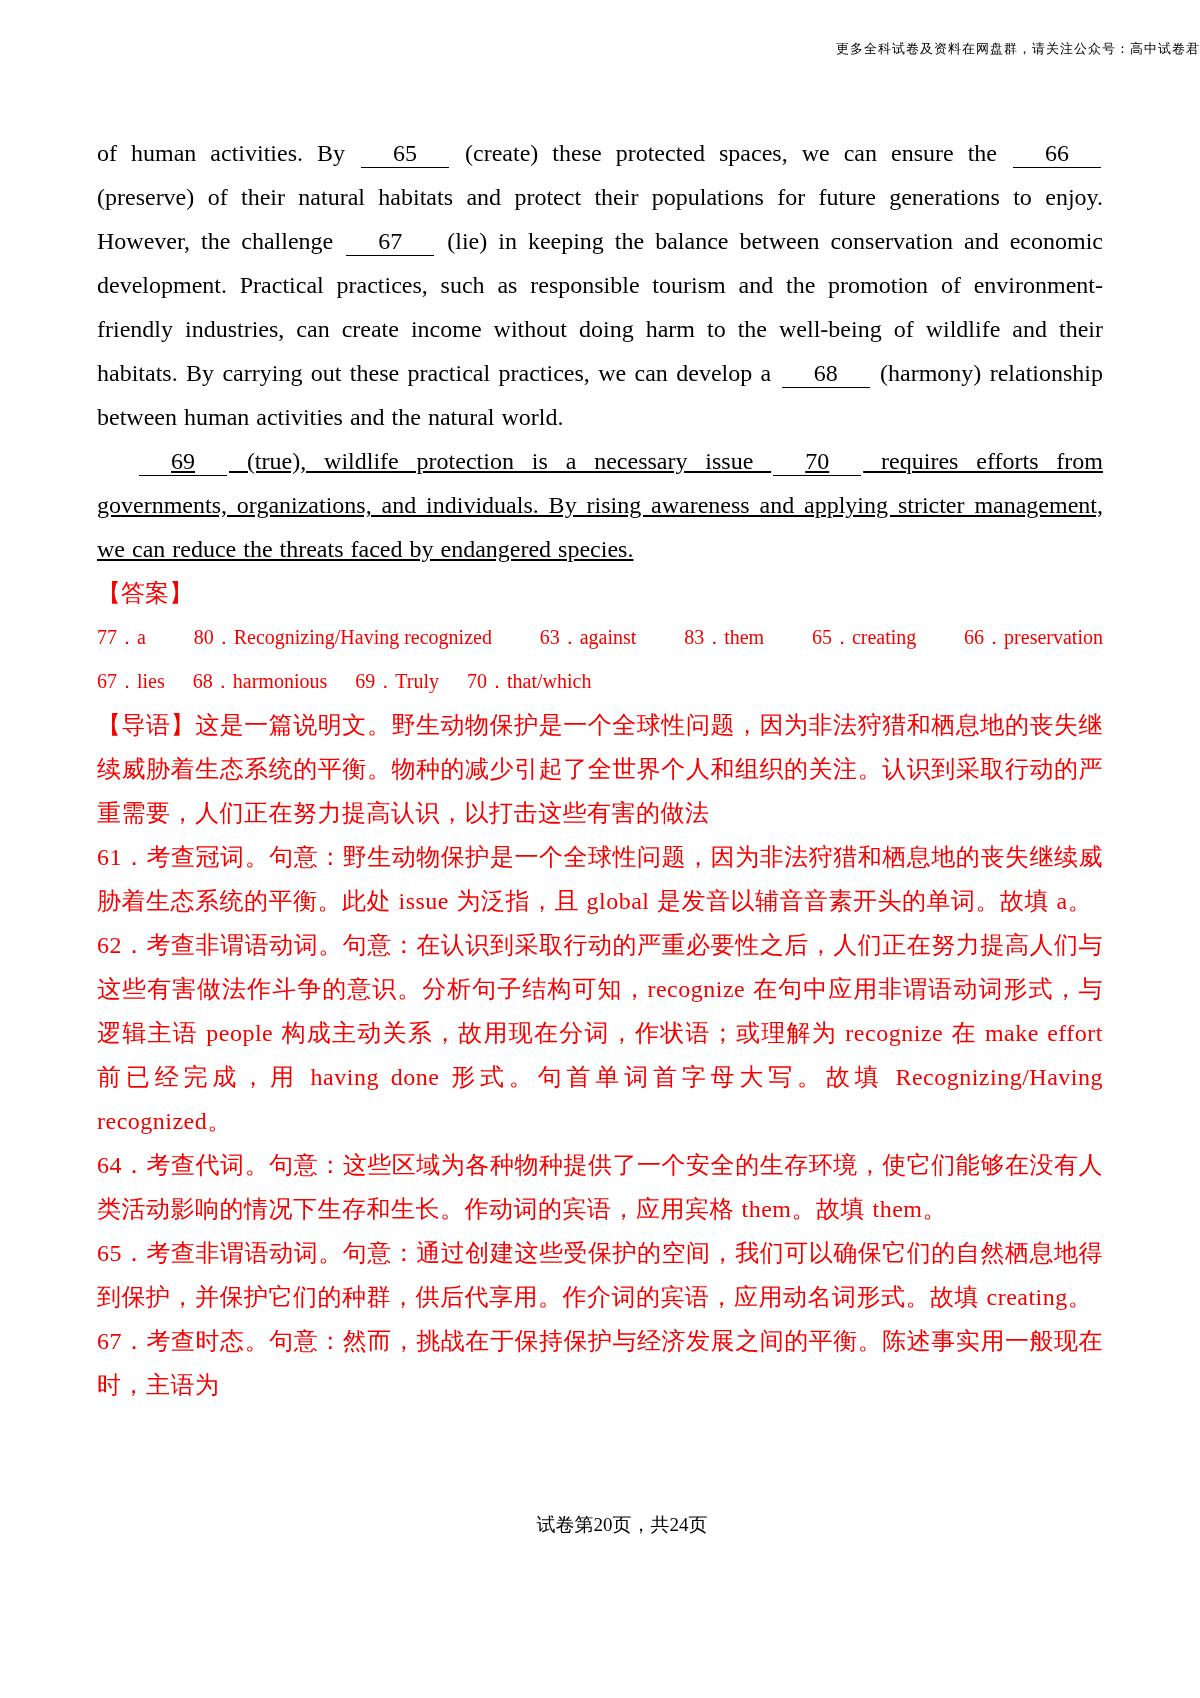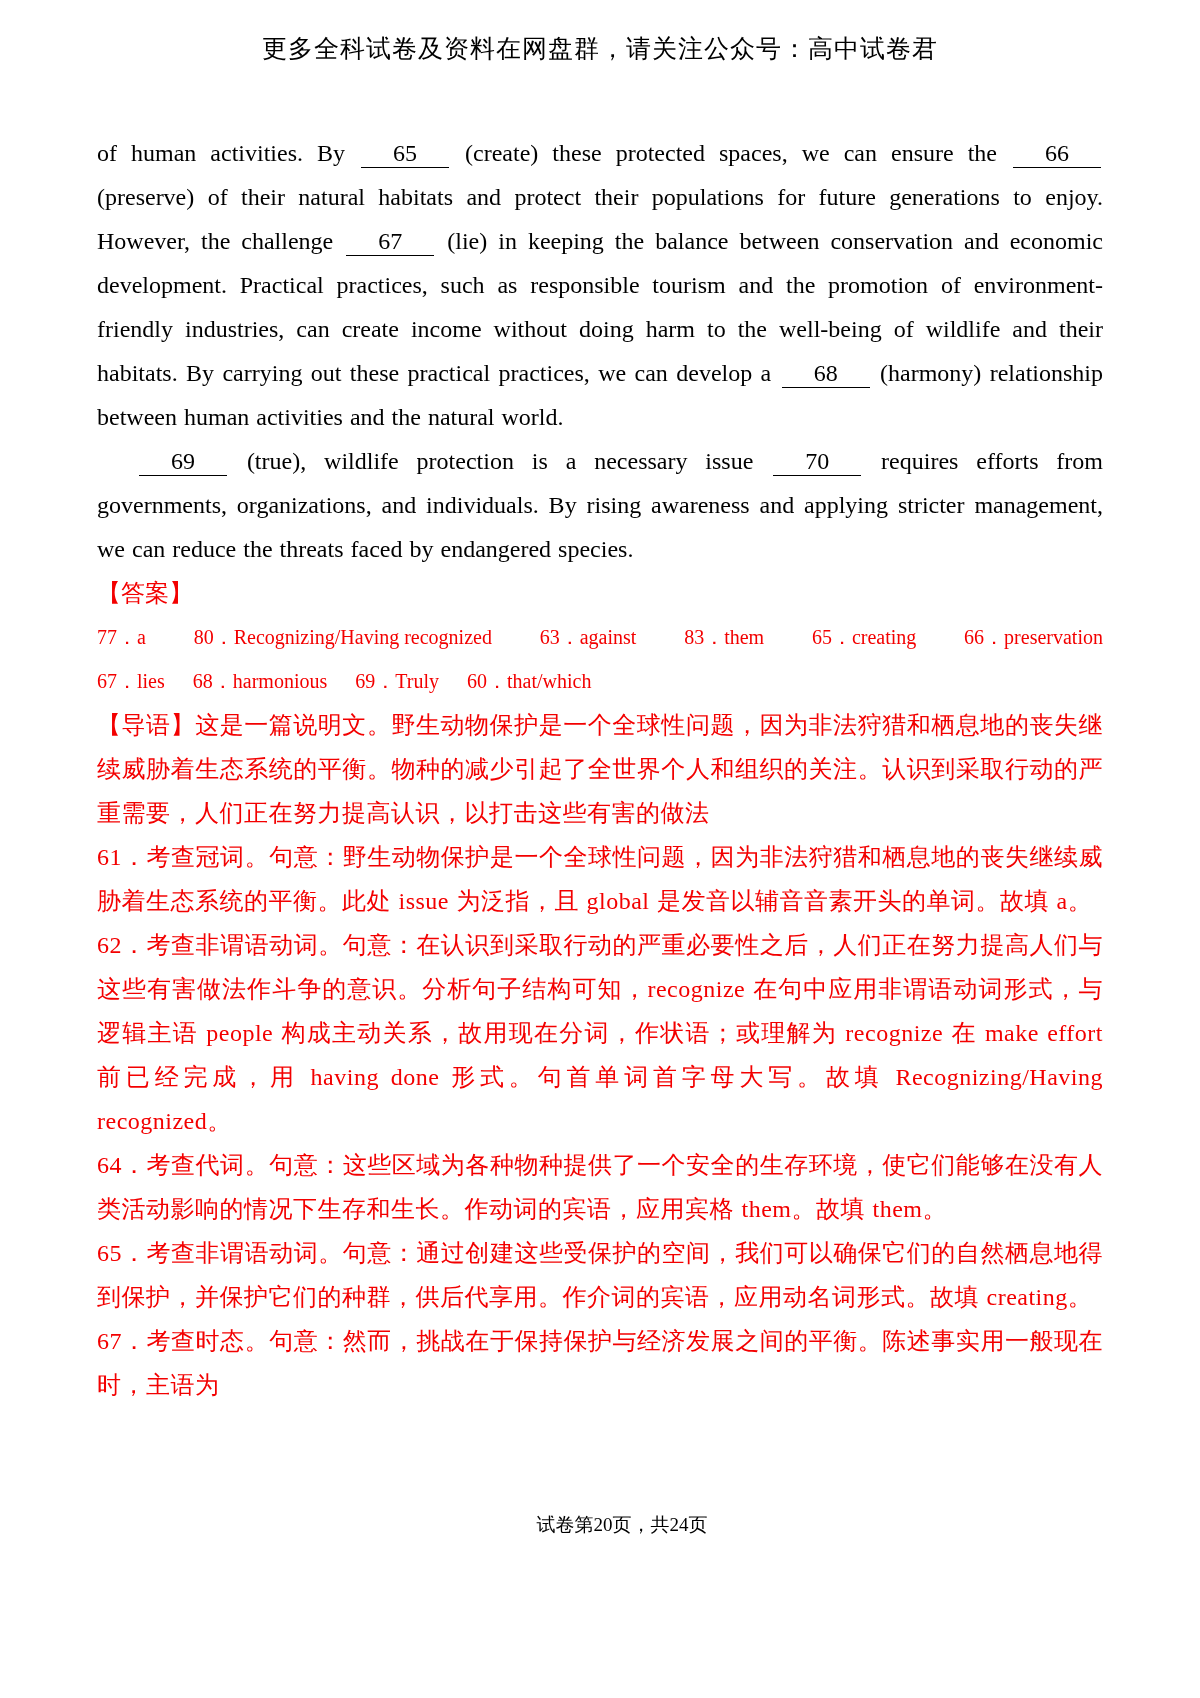--- a/index.html
+++ b/index.html
@@ -7,34 +7,34 @@
   body {
     width: 1200px; height: 1698px;
     font-family: "Liberation Serif", "DejaVu Serif", serif;
     color: #000000;
     position: relative;
     overflow: hidden;
   }
   .page { position: relative; width: 1200px; height: 1698px; background: #fff; }
 
   .header {
-    position: absolute; top: 32px; left: 0; width: 100%;
-    text-align: center; font-size: 25px; letter-spacing: 1px;
+    position: absolute; top: 40px; left: 0; width: 100%;
+    text-align: right; font-size: 13px; letter-spacing: 1px;
   }
 
   .content {
     position: absolute; top: 131px; left: 97px; width: 1006px;
   }
 
   p.line {
     font-size: 24px; line-height: 44px; text-align: justify;
     word-spacing: 1px;
   }
   p.cn { letter-spacing: 0.5px; }
-  .indent { text-indent: 40px; }
+  .indent { text-indent: 40px; text-decoration: underline; }
 
   .blank {
     border-bottom: 1.2px solid #000;
     padding: 0 32px 1px 32px;
     margin: 0 2px;
     white-space: nowrap;
   }
   .red { color: var(--red, #f30000); }
 
   .answers-line1 {
@@ -72,21 +72,21 @@
       <span>63．against</span>
       <span>83．them</span>
       <span>65．creating</span>
       <span>66．preservation</span>
     </div>
 
     <div class="answers-line2 red">
       <span>67．lies</span>
       <span>68．harmonious</span>
       <span>69．Truly</span>
-      <span>60．that/which</span>
+      <span>70．that/which</span>
     </div>
 
     <p class="line cn red">【导语】这是一篇说明文。野生动物保护是一个全球性问题，因为非法狩猎和栖息地的丧失继续威胁着生态系统的平衡。物种的减少引起了全世界个人和组织的关注。认识到采取行动的严重需要，人们正在努力提高认识，以打击这些有害的做法</p>
 
     <p class="line cn red">61．考查冠词。句意：野生动物保护是一个全球性问题，因为非法狩猎和栖息地的丧失继续威胁着生态系统的平衡。此处 issue 为泛指，且 global 是发音以辅音音素开头的单词。故填 a。</p>
     <p class="line cn red">62．考查非谓语动词。句意：在认识到采取行动的严重必要性之后，人们正在努力提高人们与这些有害做法作斗争的意识。分析句子结构可知，recognize 在句中应用非谓语动词形式，与逻辑主语 people 构成主动关系，故用现在分词，作状语；或理解为 recognize 在 make effort 前已经完成，用 having done 形式。句首单词首字母大写。故填 Recognizing/Having recognized。</p>
     <p class="line cn red">64．考查代词。句意：这些区域为各种物种提供了一个安全的生存环境，使它们能够在没有人类活动影响的情况下生存和生长。作动词的宾语，应用宾格 them。故填 them。</p>
     <p class="line cn red">65．考查非谓语动词。句意：通过创建这些受保护的空间，我们可以确保它们的自然栖息地得到保护，并保护它们的种群，供后代享用。作介词的宾语，应用动名词形式。故填 creating。</p>
     <p class="line cn red">67．考查时态。句意：然而，挑战在于保持保护与经济发展之间的平衡。陈述事实用一般现在时，主语为</p>
 

